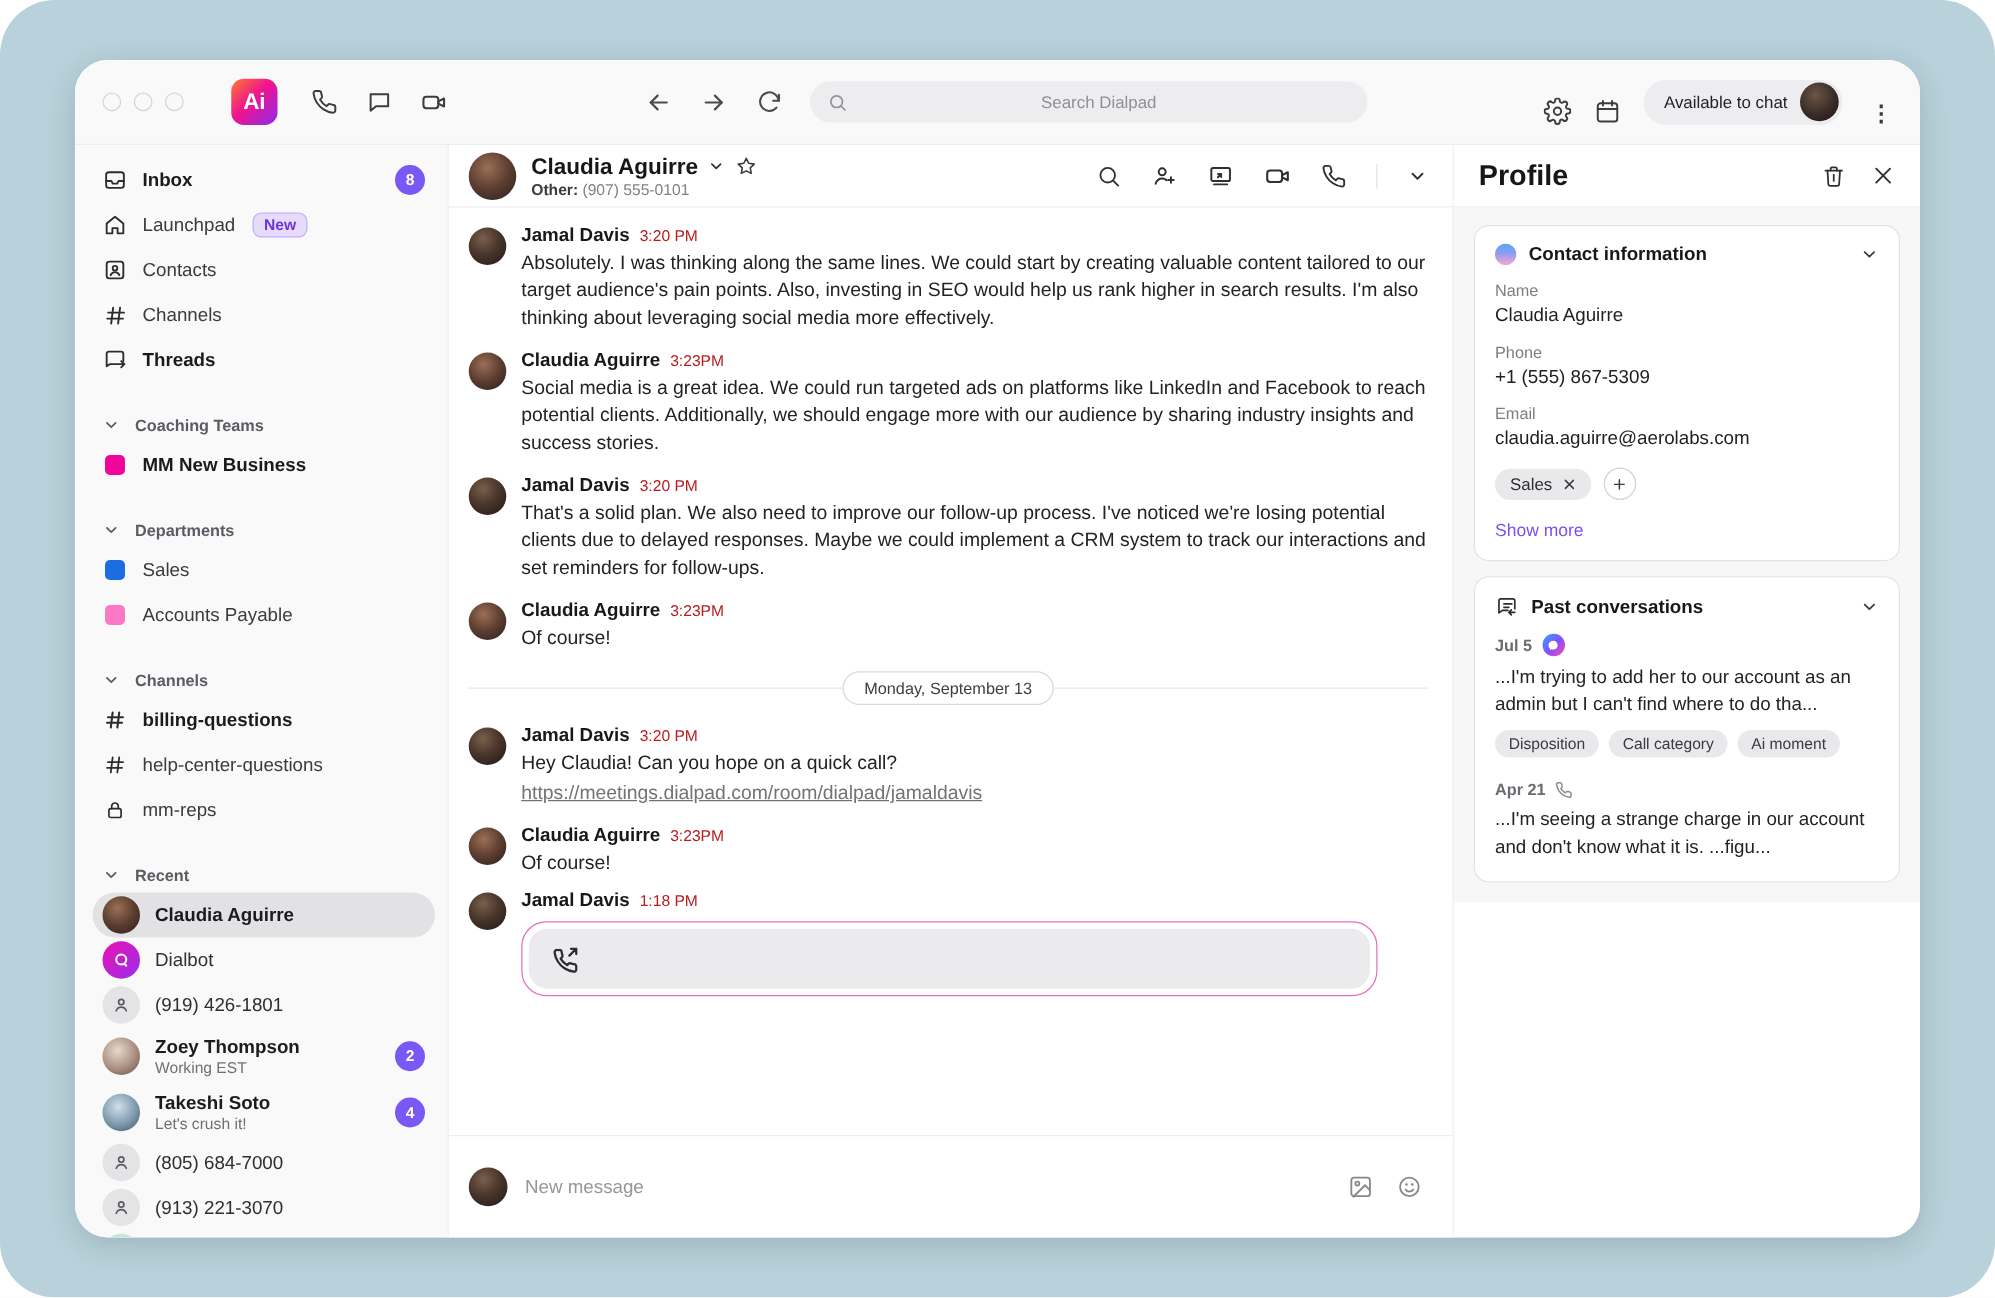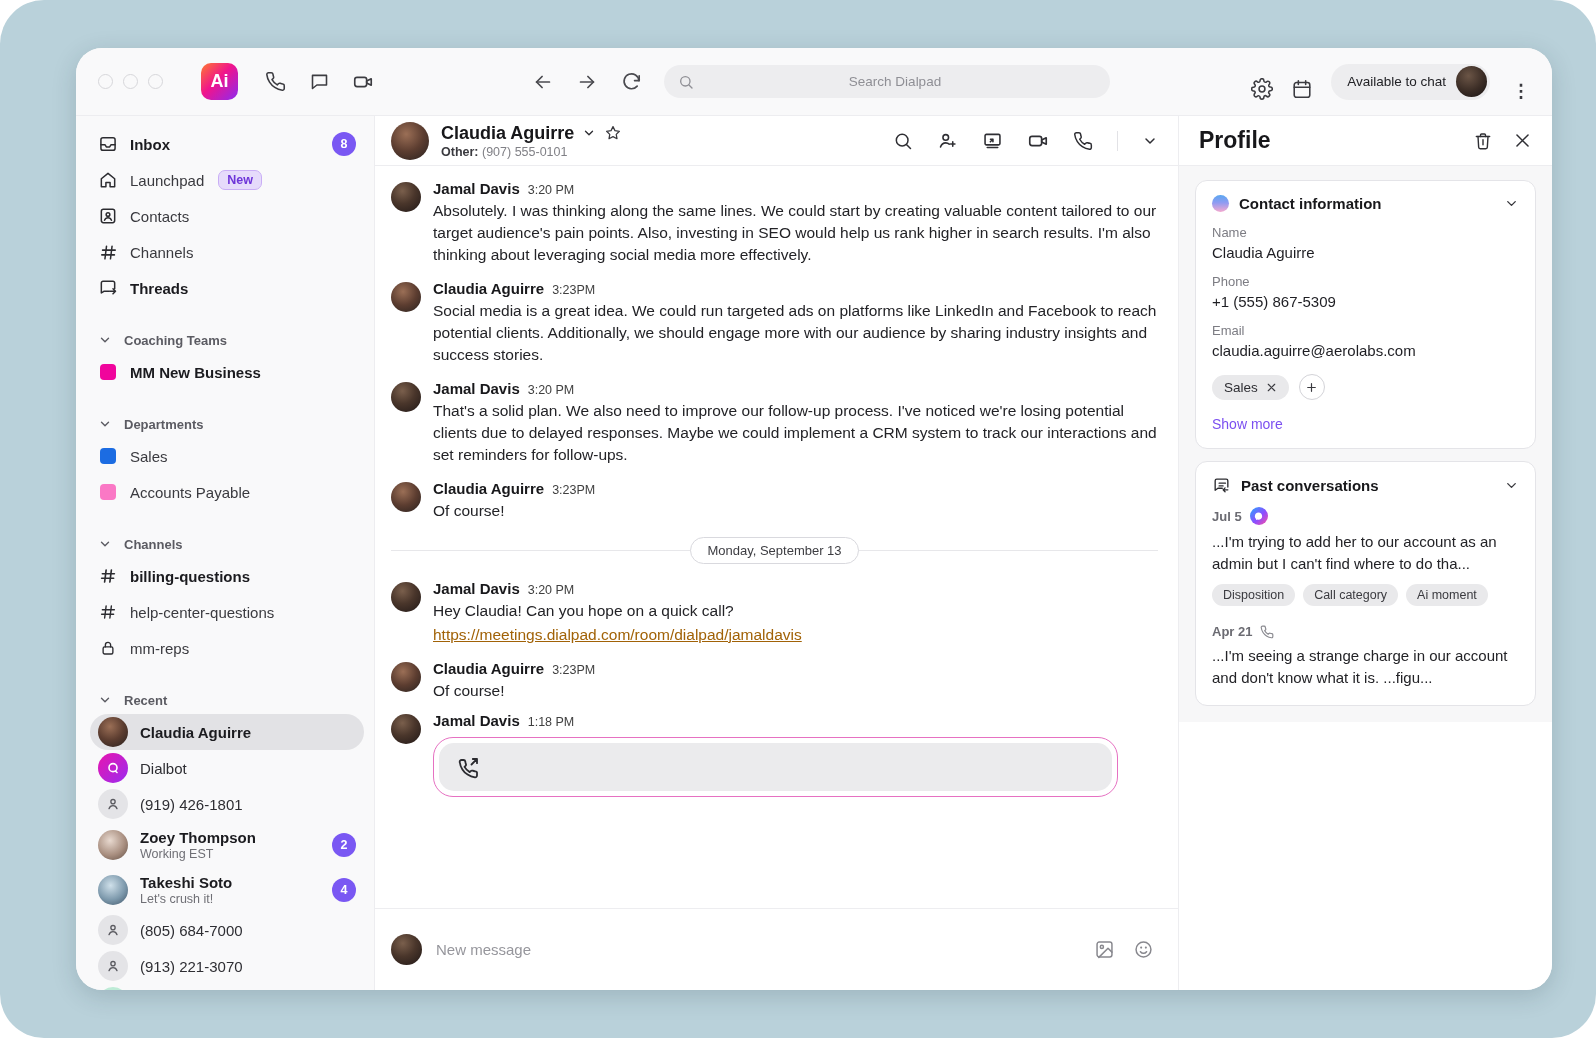--- a/index.html
+++ b/index.html
@@ -1,20 +1,20 @@
 <!DOCTYPE html>
 <html><head>
 <meta charset="utf-8">
 <style>
   * { margin:0; padding:0; box-sizing:border-box; }
   html,body { width:1596px; height:1038px; }
   body { font-family:"Liberation Sans", sans-serif; background:#ffffff; }
   .canvas { position:relative; width:1596px; height:1038px; background:#ffffff; overflow:hidden; }
   .frame { position:absolute; inset:0; background:#b9d1da; border-radius:44px; }
-  .window { position:absolute; left:76px; top:48px; width:1476px; height:942px; background:#f9f9fa;
+  .window { position:absolute; left:60px; top:48px; width:1476px; height:942px; background:#f9f9fa;
             border-radius:26px; overflow:hidden; box-shadow:0 6px 24px rgba(30,50,60,.18); }
 
   
   .topbar { position:absolute; left:0; top:0; right:0; height:68px; display:flex; align-items:center;
             padding:0 18px 0 22px; border-bottom:1px solid #ededf0; background:#f9f9fa; z-index:5; }
   .win-dots { display:flex; gap:10px; }
   .win-dot { width:15px; height:15px; border-radius:50%; border:1.6px solid #d6d6da; background:transparent; }
   .logo { width:37px; height:37px; border-radius:10px; margin-left:38px;
           background:linear-gradient(135deg,#ff7a2f 0%,#f0148c 45%,#8d2bf0 100%);
           display:flex; align-items:center; justify-content:center;
@@ -85,23 +85,23 @@
   .ch-actions { margin-left:auto; display:flex; align-items:center; gap:24px; color:#2f2f34; }
   .ch-actions .divider { width:1px; height:20px; background:#e2e2e6; }
   .icon-btn { cursor:pointer; display:flex; align-items:center; justify-content:center; }
 
   .messages { flex:1; overflow:hidden; padding:14px 20px 0 16px; }
   .msg { display:flex; gap:12px; margin-bottom:14px; }
   .msg .avatar { width:30px; height:30px; margin-top:2px; }
   .msg-body { flex:1; min-width:0; }
   .msg-head { display:flex; align-items:baseline; gap:8px; }
   .msg-author { font-size:15px; font-weight:bold; color:#18181b; }
-  .msg-time { font-size:12.5px; color:#404040; }
+  .msg-time { font-size:12.5px; color:#b91c1c; }
   .msg-text { font-size:15.5px; color:#232327; line-height:22px; margin-top:3px; max-width:728px; }
-  .msg-link { display:block; font-size:15.5px; line-height:22px; color:#a16207; text-decoration:underline; margin-top:2px; }
+  .msg-link { display:block; font-size:15.5px; line-height:22px; color:#737373; text-decoration:underline; margin-top:2px; }
 
   .date-divider { position:relative; margin:10px 0 16px 0; height:28px; display:flex; align-items:center; justify-content:center; }
   .date-divider:before { content:""; position:absolute; left:0; right:0; top:50%; height:1px; background:#e7e7ea; }
   .date-pill { position:relative; background:#fff; border:1px solid #d9d9de; border-radius:15px; padding:5px 16px;
                font-size:13px; color:#3d3d42; }
 
   .call-card { margin:8px 40px 0 0; border:1.5px solid #e671c2; border-radius:20px; padding:5px; max-width:702px; }
   .call-card-inner { background:#ebebed; border-radius:15px; display:flex; align-items:center; gap:16px; padding:12px 18px; }
   .call-title { font-size:15px; font-weight:bold; color:#18181b; }
   .call-sub { font-size:14.5px; color:#57575d; margin-top:3px; }

